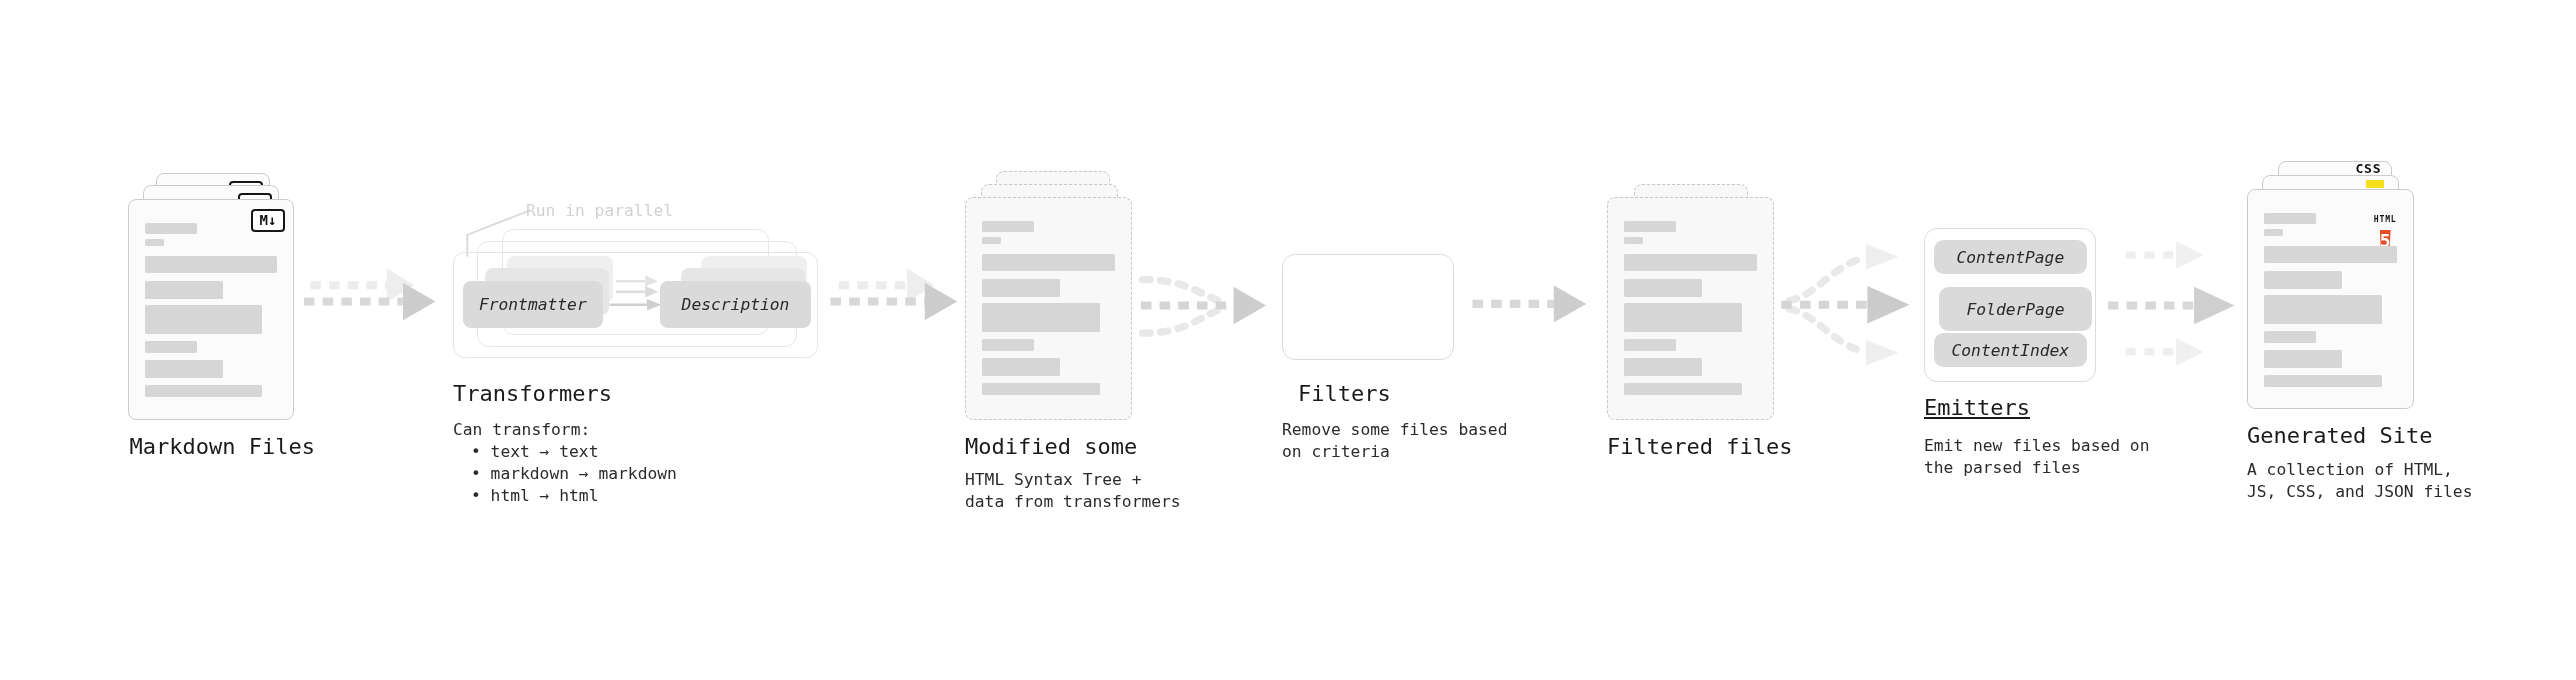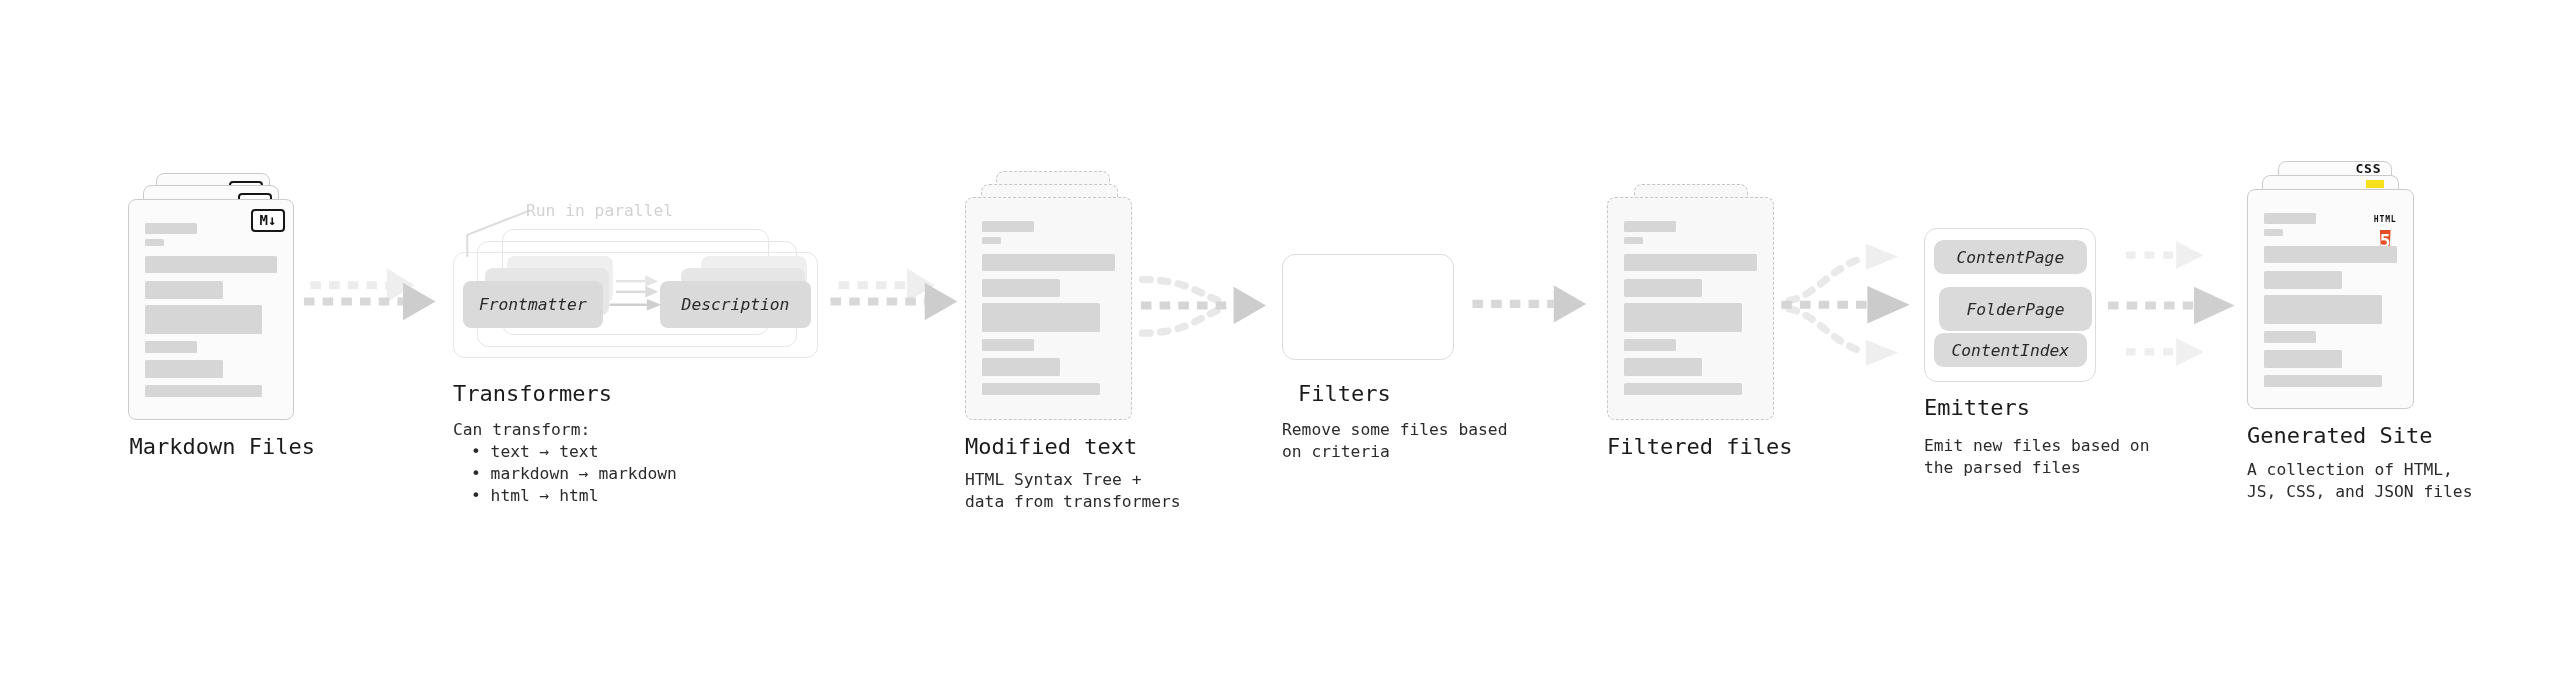--- a/index.html
+++ b/index.html
@@ -83,21 +83,21 @@
   #st-filtered{left:1607px;top:184px;width:211px;height:293px;}
   #st-filtered .d2{left:27px;top:0;width:114px;height:163px;}
   #st-filtered .d1{left:0;top:13px;width:167px;height:223px;}
   #st-filtered .stage-label{left:0;top:250px;}
 
   #st-emitters{left:1924px;top:228px;width:228px;height:260px;}
   #st-emitters .cont{left:0;top:0;width:172px;height:154px;}
   #st-emitters .b1{left:9.8px;top:12.2px;width:153px;height:34px;}
   #st-emitters .b2{left:15px;top:59px;width:153px;height:44px;text-align:right;}
   #st-emitters .b3{left:9.8px;top:105px;width:153px;height:34px;}
-  #st-emitters .stage-label{left:0;top:167px;}
+  #st-emitters .stage-label{left:0;top:167px;text-decoration:underline;}
   #st-emitters .stage-desc{left:0;top:207px;}
 
   #st-generated{left:2247px;top:161px;width:211px;height:349px;}
   #st-generated .d3{left:31px;top:0;width:114px;height:163px;}
   #st-generated .d2{left:15.4px;top:14px;width:137px;height:163px;}
   #st-generated .d1{left:0;top:28px;width:167px;height:220px;}
   #st-generated .stage-label{left:0;top:262px;}
   #st-generated .stage-desc{left:0;top:298px;}
 </style>
 </head>
@@ -214,21 +214,21 @@
           <div class="bar" style="width: 39%; height: 10.6px; margin-top: 0px;"></div>
           <div class="bar" style="width: 14%; height: 6.5px; margin-top: 5.7px;"></div>
           <div class="bar" style="width: 100%; height: 17px; margin-top: 10.6px;"></div>
           <div class="bar" style="width: 59%; height: 18px; margin-top: 7.3px;"></div>
           <div class="bar" style="width: 89%; height: 28.4px; margin-top: 6.5px;"></div>
           <div class="bar" style="width: 39%; height: 12.2px; margin-top: 7.3px;"></div>
           <div class="bar" style="width: 59%; height: 18px; margin-top: 7.3px;"></div>
           <div class="bar" style="width: 89%; height: 12.2px; margin-top: 6.5px;"></div>
         </div>
     </div>
-    <h2 class="stage-label">Modified text</h2>
+    <h2 class="stage-label">Modified some</h2>
     <p class="stage-desc">
       <span class="line">HTML Syntax Tree +</span>
       <span class="line">data from transformers</span>
     </p>
   </section>
 
   <section class="stage" id="st-filters">
     <div class="outline-box solidbg cont"></div>
     <h2 class="stage-label">Filters</h2>
     <p class="stage-desc">

